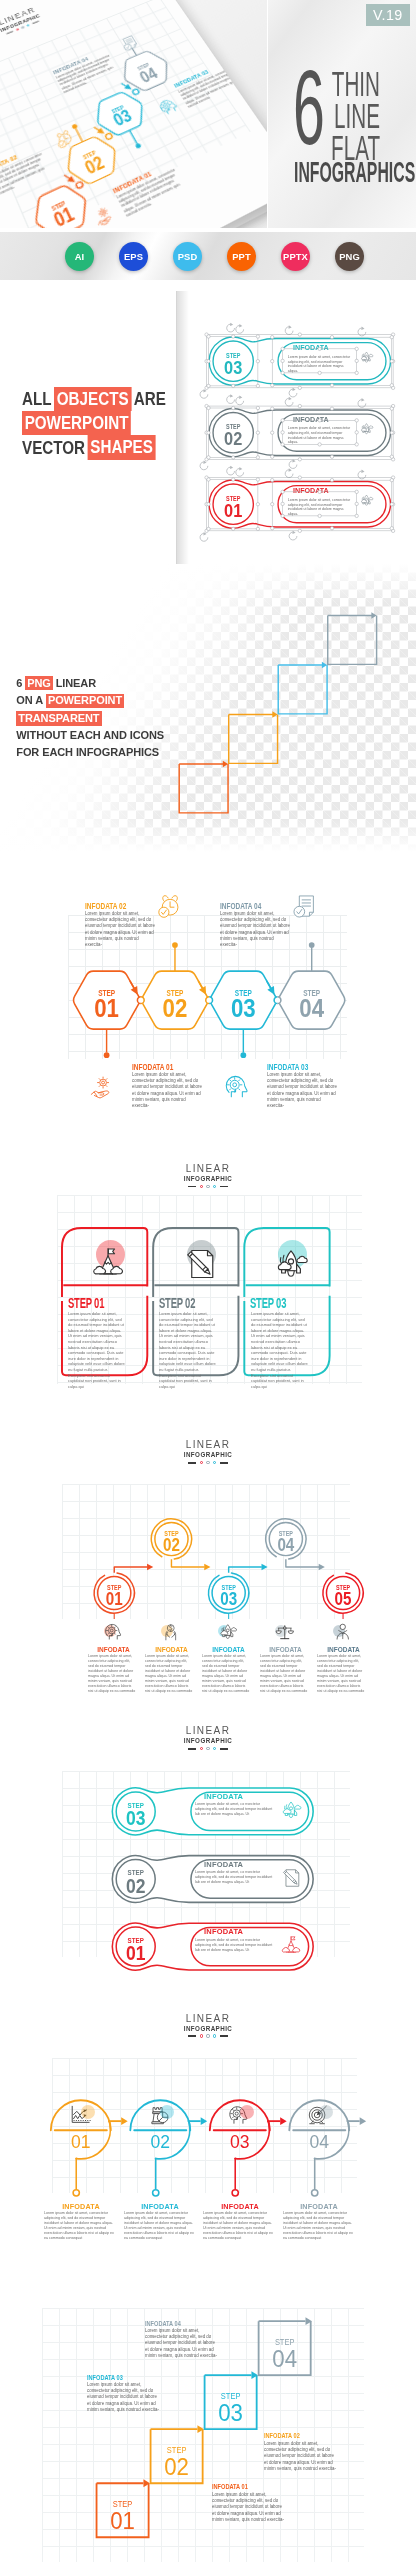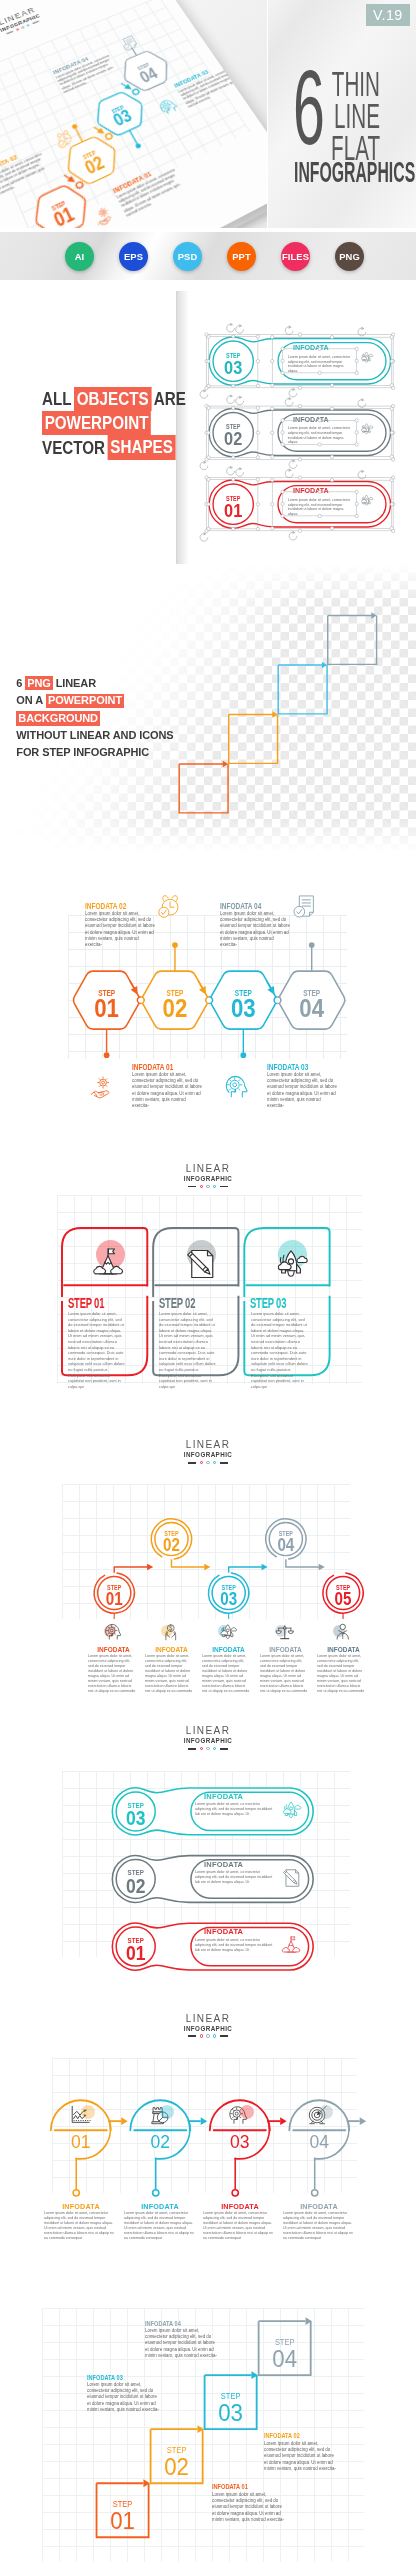--- a/index.html
+++ b/index.html
@@ -56,21 +56,21 @@
 .fmt-circle{position:absolute;top:9.8px;width:29px;height:29px;border-radius:50%;display:flex;align-items:center;justify-content:center;
   color:#fff;font-weight:700;font-size:9.4px;letter-spacing:0.1px;box-shadow:0 1.3px 3.9px rgba(0,0,0,.25);}
 
 
 .grid-bg{position:absolute;background-image:linear-gradient(to right,#e9edee 0.7px,transparent 0.7px),linear-gradient(to bottom,#e9edee 0.7px,transparent 0.7px);}
 
 
 #vec{height:273px;}
 .vec-shadow{position:absolute;left:177px;top:0;width:11.7px;height:273px;
   background:linear-gradient(to right,rgba(0,0,0,.13),rgba(0,0,0,0));}
-.vec-head{position:absolute;left:22px;top:99px;margin-left:20px;}
+.vec-head{position:absolute;left:22px;top:99px;}
 .vhl{display:block;margin-bottom:3.3px;white-space:nowrap;line-height:18px;
   transform:scaleX(0.80);transform-origin:0 50%;}
 .vhl span{font-size:19px;font-weight:700;color:#3c3c3c;letter-spacing:0px;}
 .vhl span.hi{background:#f4634f;color:#fff;padding:1.3px 3.3px 2px 3.3px;}
 .vhl span.sp{font-size:11.7px;}
 
 
 #png{height:288px;}
 .png-txt{position:absolute;left:16.3px;top:112px;}
 .png-line{margin-bottom:3.3px;white-space:nowrap;line-height:12.4px;}
@@ -243,21 +243,21 @@
         <div class="fmt-circle" style="left:119px;background:#1d4ed8">
           <span>EPS</span>
         </div>
         <div class="fmt-circle" style="left:173px;background:#3ebced">
           <span>PSD</span>
         </div>
         <div class="fmt-circle" style="left:227px;background:#f96302">
           <span>PPT</span>
         </div>
         <div class="fmt-circle" style="left:281px;background:#ef2d5e">
-          <span>FILES</span>
+          <span>PPTX</span>
         </div>
         <div class="fmt-circle" style="left:335px;background:#5a4a42">
           <span>PNG</span>
         </div>
       </div>
     </div>
     <div class="panel" id="vec">
       <div class="abs" style="left:176px;top:0;width:1px;height:273px;background:#d5d5d5;"></div>
       <div class="vec-shadow"></div>
       <div class="vec-head">
@@ -524,23 +524,23 @@
       </svg>
     </div>
     <div class="panel" id="png">
       <div class="abs" style="left:0;top:0;width:417px;height:288px;background-image:linear-gradient(45deg,#e9e9e9 25%,transparent 25%,transparent 75%,#e9e9e9 75%),linear-gradient(45deg,#e9e9e9 25%,transparent 25%,transparent 75%,#e9e9e9 75%);background-size:17px 17px;background-position:0 0,8.5px 8.5px;background-color:#fff;"></div>
       <div class="abs" style="left:0;top:0;width:417px;height:288px;background:linear-gradient(122deg,#fff 0%,#fff 28%,rgba(255,255,255,.92) 36%,rgba(255,255,255,.0) 56%);"></div>
       <div class="abs" style="left:0;top:0;width:417px;height:39px;background:linear-gradient(to bottom,#fff 0%,rgba(255,255,255,.0) 100%);"></div>
       <div class="abs" style="left:0;top:255px;width:417px;height:33px;background:linear-gradient(to top,#fff 0%,rgba(255,255,255,.0) 100%);"></div>
       <div class="png-txt">
         <div class="png-line"><span class="">6</span>&nbsp;<span class="hi">PNG</span>&nbsp;<span class="">LINEAR</span></div>
         <div class="png-line"><span class="">ON A</span>&nbsp;<span class="hi">POWERPOINT</span></div>
-        <div class="png-line"><span class="hi">BACKGROUND</span></div>
-        <div class="png-line"><span class="">WITHOUT LINEAR AND ICONS</span></div>
-        <div class="png-line"><span class="">FOR STEP INFOGRAPHIC</span></div>
+        <div class="png-line"><span class="hi">TRANSPARENT</span></div>
+        <div class="png-line"><span class="">WITHOUT EACH AND ICONS</span></div>
+        <div class="png-line"><span class="">FOR EACH INFOGRAPHICS</span></div>
       </div>
       <svg class="abs" style="left:0;top:0" width="417" height="288" viewBox="0 0 640 442">
         <path d="M 275 307 V 382 H 350 V 307" fill="none" stroke="#f2611d" stroke-width="2.2"></path>
         <path d="M 275 307 H 343" fill="none" stroke="#f2611d" stroke-width="2.2"></path>
         <path d="M 350 307 l -8 -5 v 10 z" fill="#f2611d"></path>
         <path d="M 351 231 V 306 H 426 V 231" fill="none" stroke="#f6a01a" stroke-width="2.2"></path>
         <path d="M 351 231 H 419" fill="none" stroke="#f6a01a" stroke-width="2.2"></path>
         <path d="M 426 231 l -8 -5 v 10 z" fill="#f6a01a"></path>
         <path d="M 427 155 V 230 H 502 V 155" fill="none" stroke="#45bde8" stroke-width="2.2"></path>
         <path d="M 427 155 H 495" fill="none" stroke="#45bde8" stroke-width="2.2"></path>

